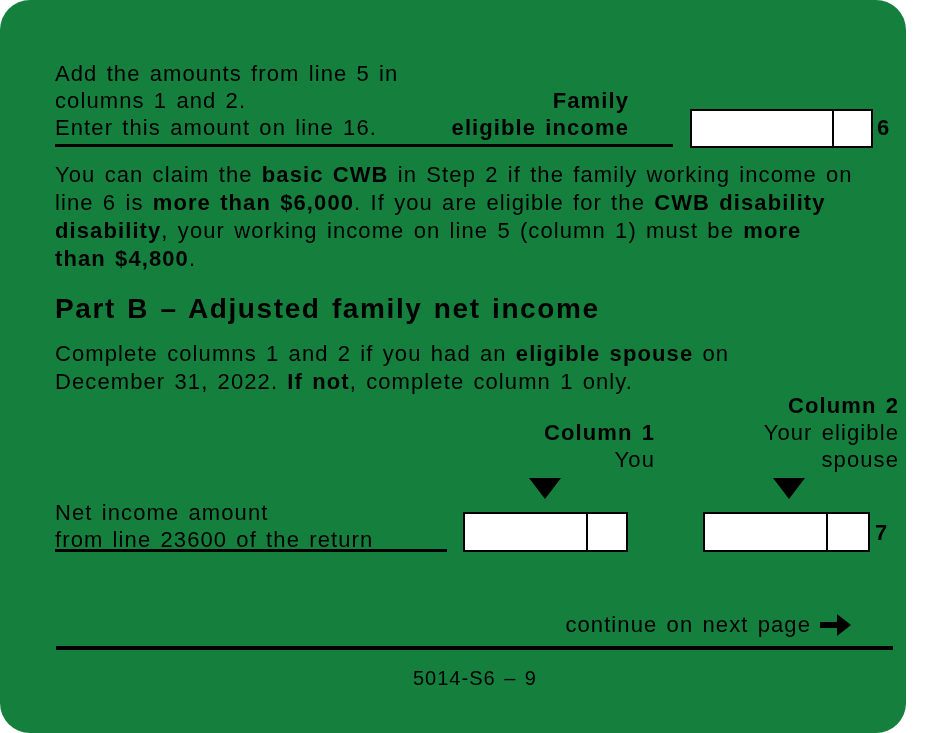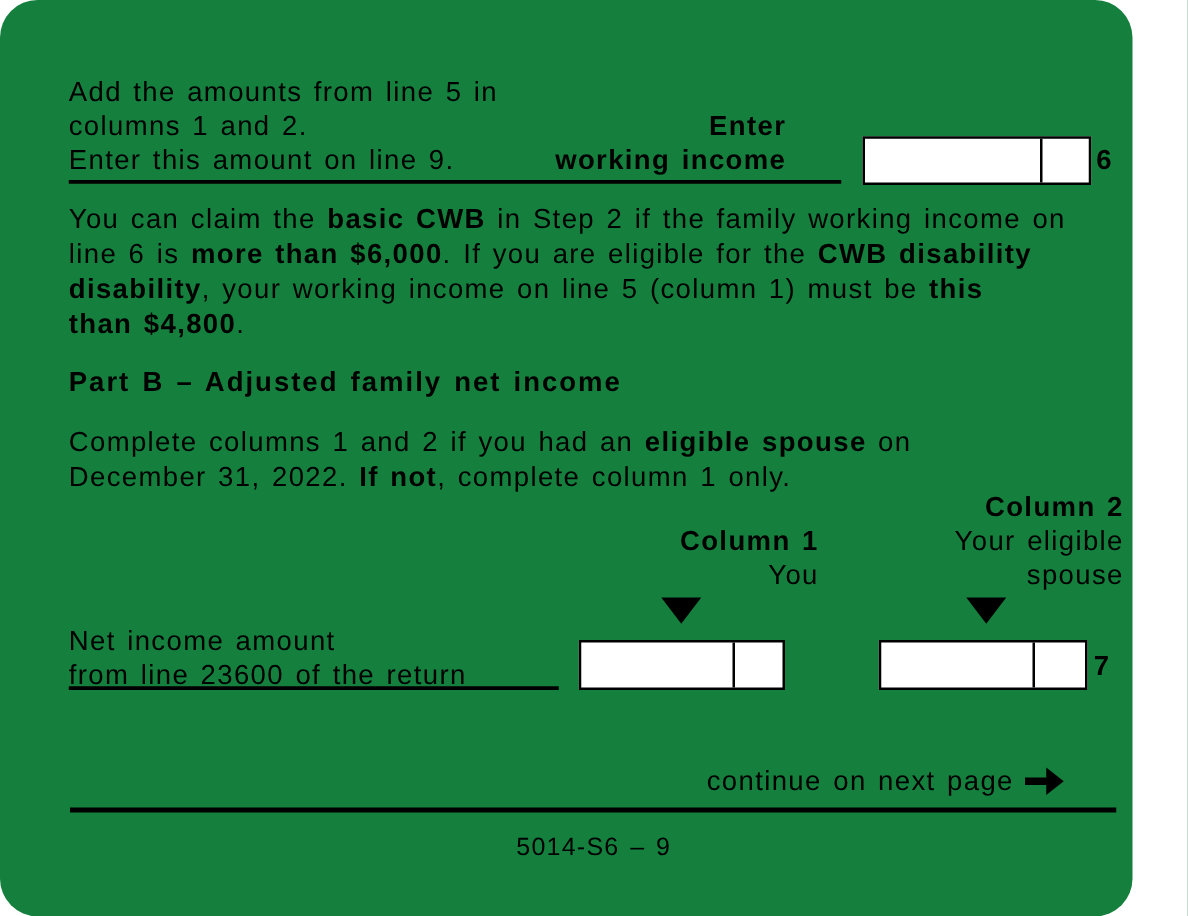--- a/index.html
+++ b/index.html
@@ -29,21 +29,21 @@
   .amount-box { border: 2px solid #000000; box-sizing: border-box; background: #ffffff; }
   .cents-divider { position: absolute; top: 0; bottom: 0; width: 2px; background: #000000; }
   .box6 { left: 690px; top: 109px; width: 183px; height: 39px; }
   .line-num { font-weight: bold; }
   .num6 { left: 877px; top: 115px; }
 
   
   .para1 { left: 55px; top: 161px; line-height: 28px; }
 
   
-  .partb-heading { left: 55px; top: 293px; font-size: 22px; font-weight: bold; letter-spacing: 1.6px; white-space: nowrap; }
+  .partb-heading { left: 55px; top: 293px; font-size: 28px; font-weight: bold; letter-spacing: 1.6px; white-space: nowrap; }
   .partb-intro { left: 55px; top: 340px; line-height: 28px; }
 
   
   .colhead { width: 220px; text-align: right; line-height: 27px; }
   .colhead .title { font-weight: bold; }
   .colhead1 { left: 435px; top: 419px; }
   .colhead2 { left: 679px; top: 392px; }
 
   .tri {
     width: 0; height: 0;
@@ -75,36 +75,36 @@
   .footer-id { left: 0; top: 667px; width: 950px; text-align: center; font-size: 20px; letter-spacing: 1px; }
 </style>
 </head>
 <body>
 
 <div class="page">
 
   <div class="abs instr6">
       <div class="tline">Add the amounts from line 5 in</div>
       <div class="tline">columns 1 and 2.</div>
-      <div class="tline">Enter this amount on line 9.</div>
+      <div class="tline">Enter this amount on line 16.</div>
     </div>
   <div class="abs label6">
-      <div class="tline">Enter</div>
-      <div class="tline">working income</div>
+      <div class="tline">Family</div>
+      <div class="tline">eligible income</div>
     </div>
   <div class="abs rule rule6"></div>
   <div class="abs amount-box box6">
     <div class="cents-divider" style="left:140px;"></div>
   </div>
   <div class="abs line-num num6">6</div>
 
   <div class="abs para1">
       <div class="tline"><span>You can claim the </span><span class="b">basic CWB</span><span> in Step 2 if the family working income on</span></div>
       <div class="tline"><span>line 6 is </span><span class="b">more than $6,000</span><span>. If you are eligible for the </span><span class="b">CWB disability</span></div>
-      <div class="tline"><span class="b">disability</span><span>, your working income on line 5 (column 1) must be </span><span class="b">this</span></div>
+      <div class="tline"><span class="b">disability</span><span>, your working income on line 5 (column 1) must be </span><span class="b">more</span></div>
       <div class="tline"><span class="b">than $4,800</span><span>.</span></div>
     </div>
 
   <div class="abs partb-heading">Part B – Adjusted family net income</div>
   <div class="abs partb-intro">
       <div class="tline"><span>Complete columns 1 and 2 if you had an </span><span class="b">eligible spouse</span><span> on</span></div>
       <div class="tline"><span>December 31, 2022. </span><span class="b">If not</span><span>, complete column 1 only.</span></div>
     </div>
 
   <div class="abs colhead colhead1">

